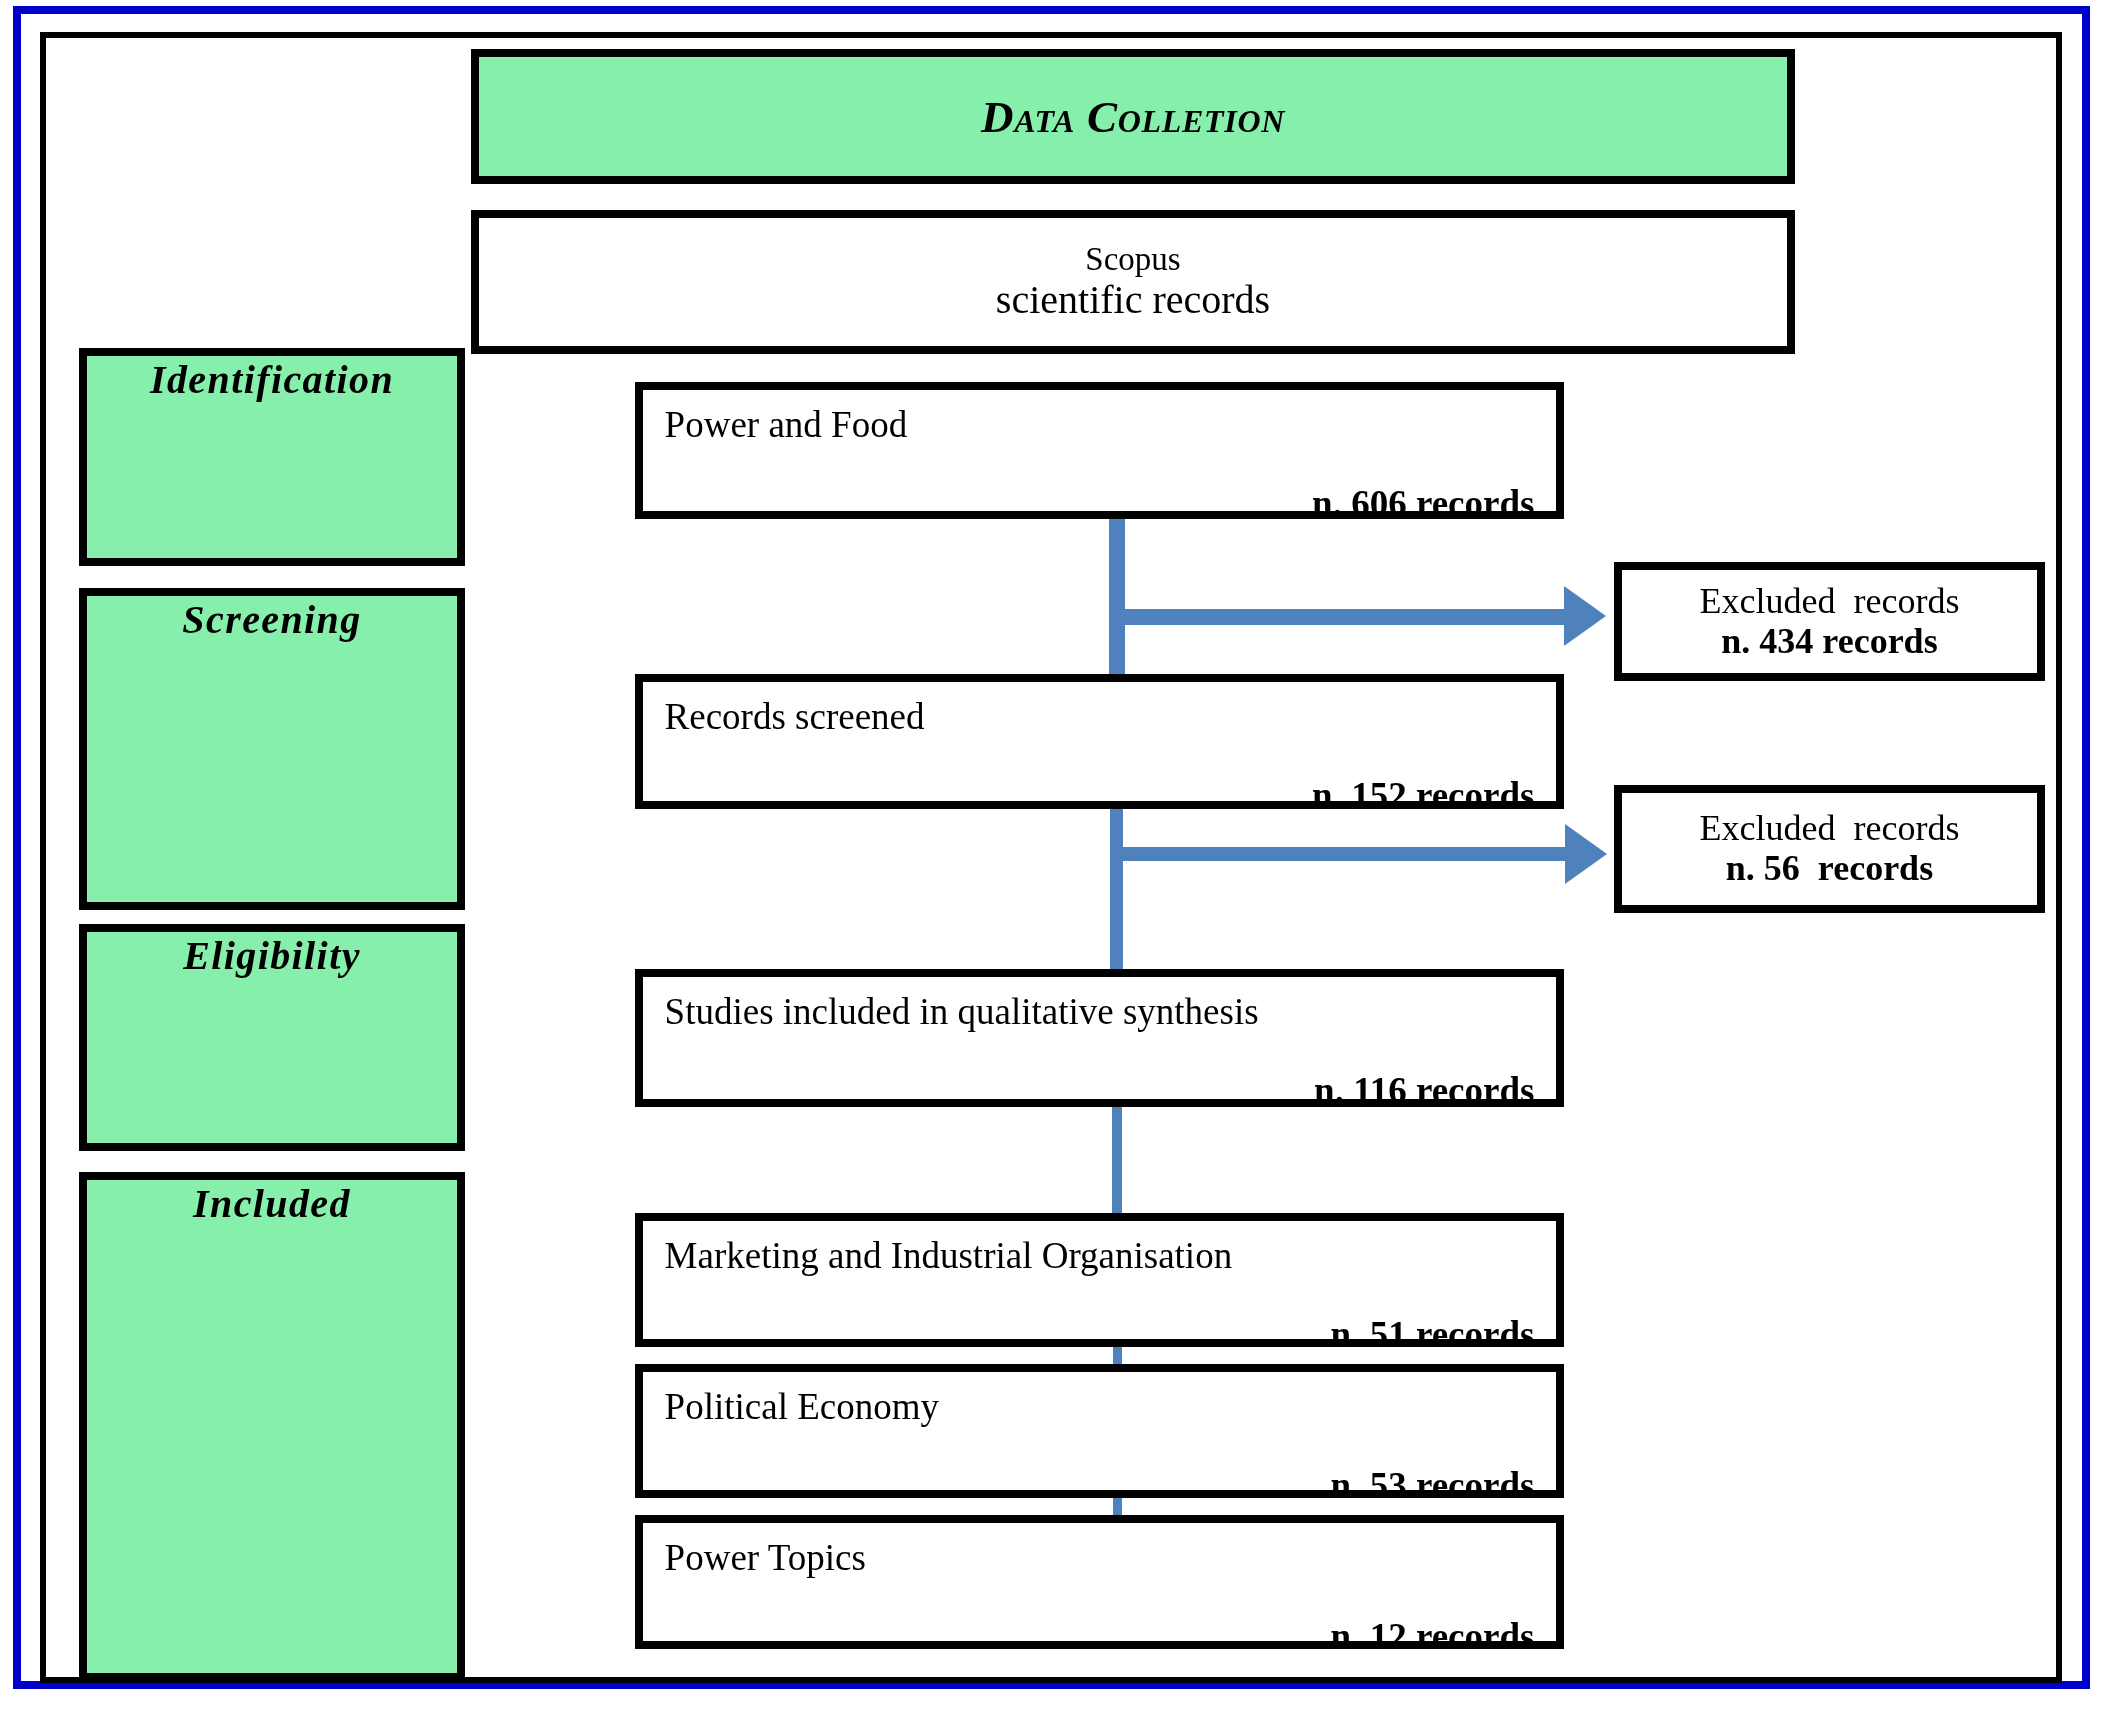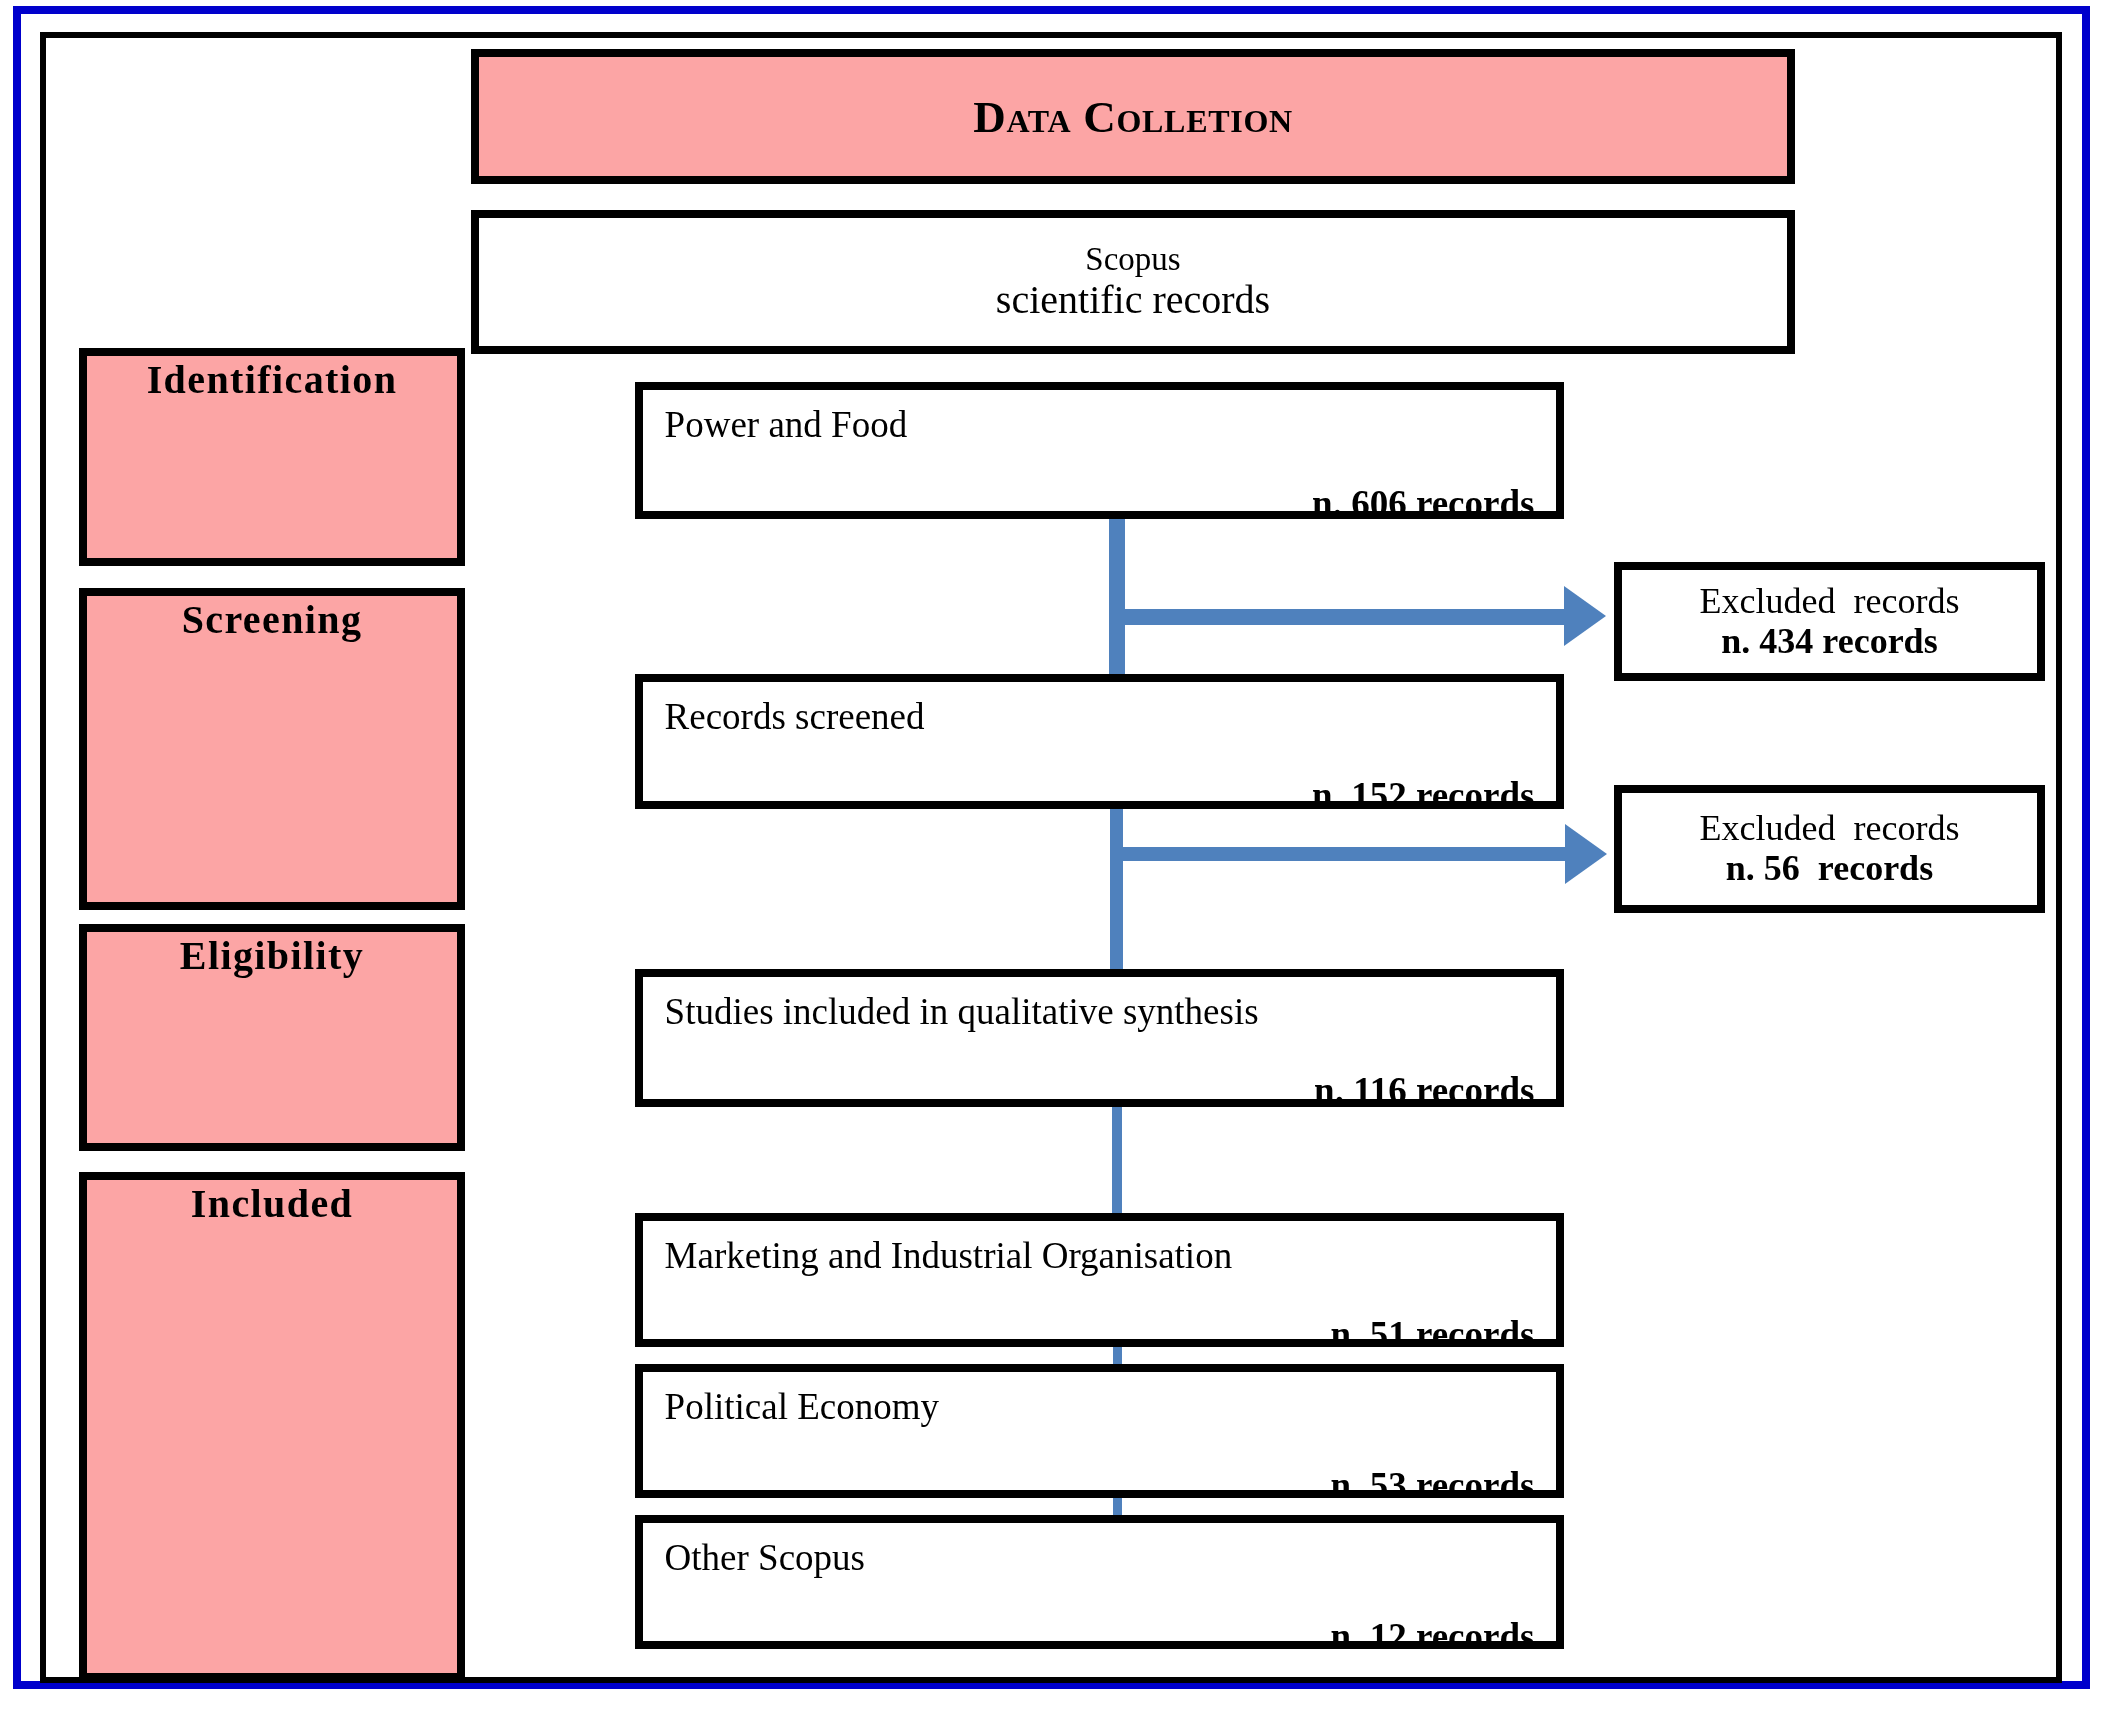--- a/index.html
+++ b/index.html
@@ -35,21 +35,21 @@
     box-sizing: border-box;
   }
 
   
   .box {
     position: absolute;
     box-sizing: border-box;
     border: 8px solid #000000;
     background: #ffffff;
   }
-  .box.gray { background: #fca5a5; }
+  .box.gray { background: #86efac; font-style: italic; }
 
   
   .header-box {
     left: 471px; top: 49px;
     width: 1324px; height: 135px;
     display: flex;
     align-items: center;
     justify-content: center;
   }
   .header-title {
@@ -239,21 +239,21 @@
     <span class="flow-title">Marketing and Industrial Organisation</span>
     <span class="flow-count">n. 51 records</span>
   </div>
 
   <div class="box flow flow-political">
     <span class="flow-title">Political Economy</span>
     <span class="flow-count">n. 53 records</span>
   </div>
 
   <div class="box flow flow-other">
-    <span class="flow-title">Other Scopus</span>
+    <span class="flow-title">Power Topics</span>
     <span class="flow-count">n. 12 records</span>
   </div>
 
   <div class="box excluded excluded-1">
     <span class="ex-title">Excluded  records</span>
     <span class="ex-count">n. 434 records</span>
   </div>
 
   <div class="box excluded excluded-2">
     <span class="ex-title">Excluded  records</span>

